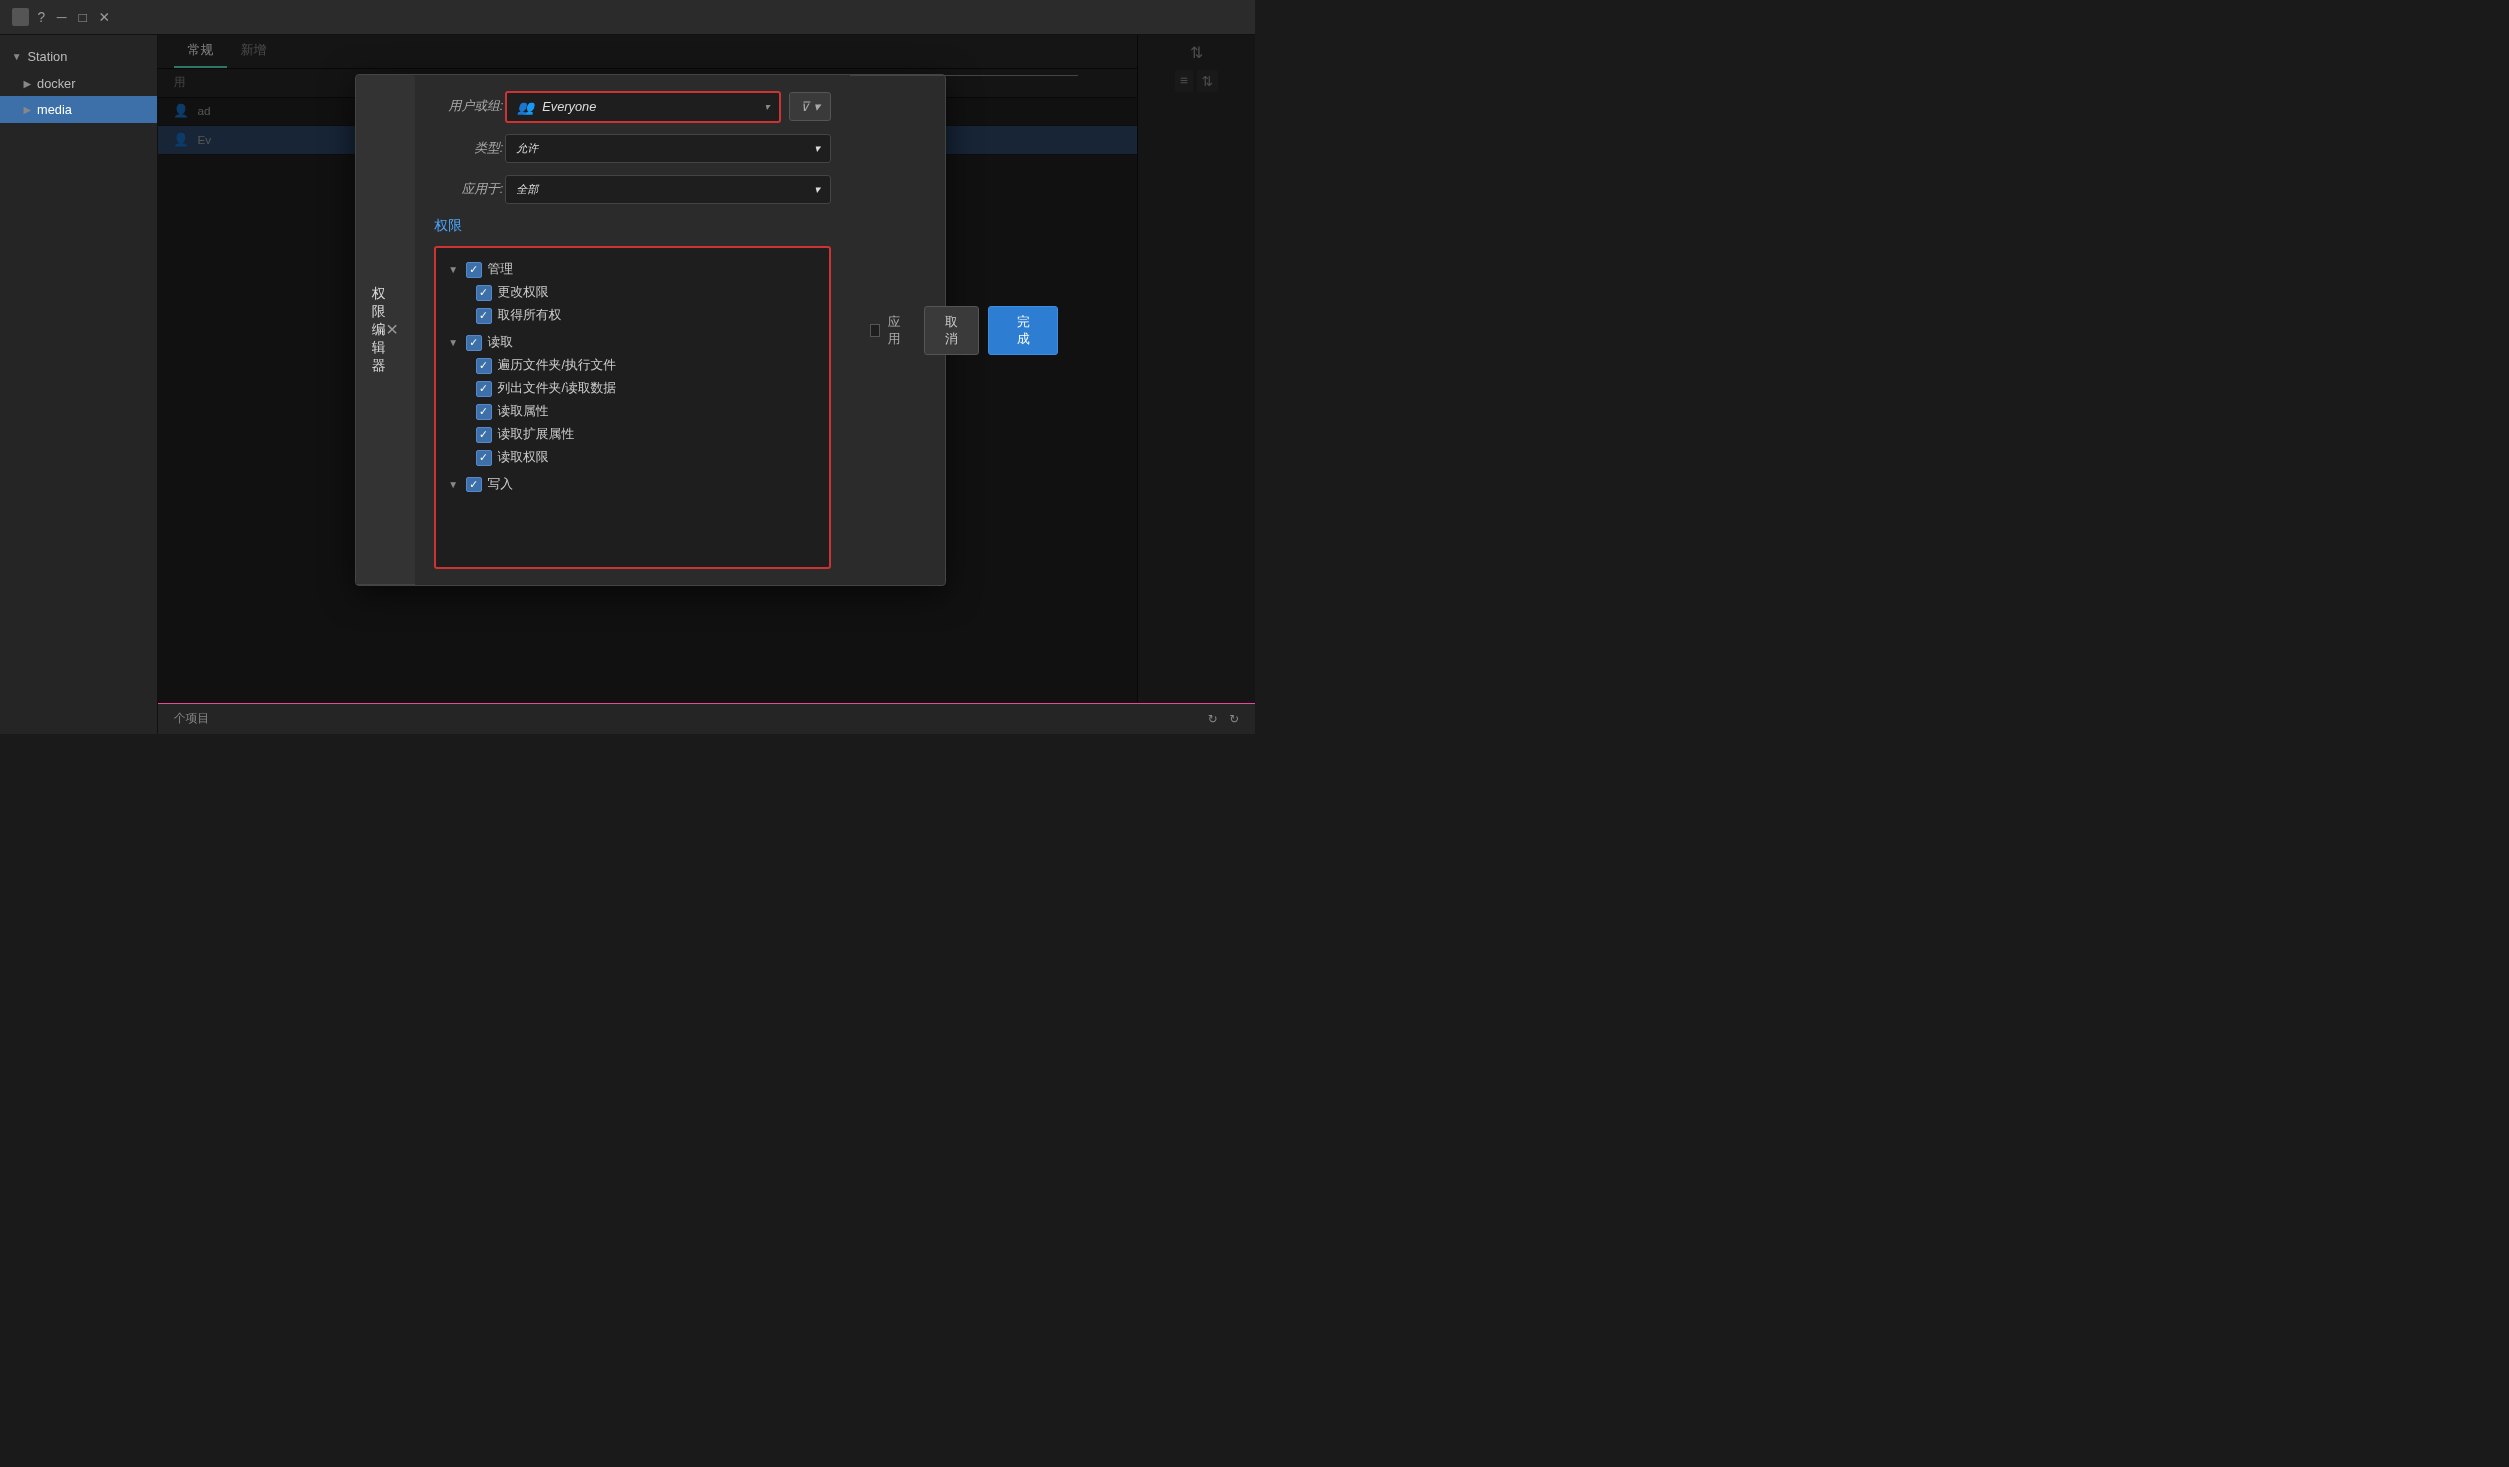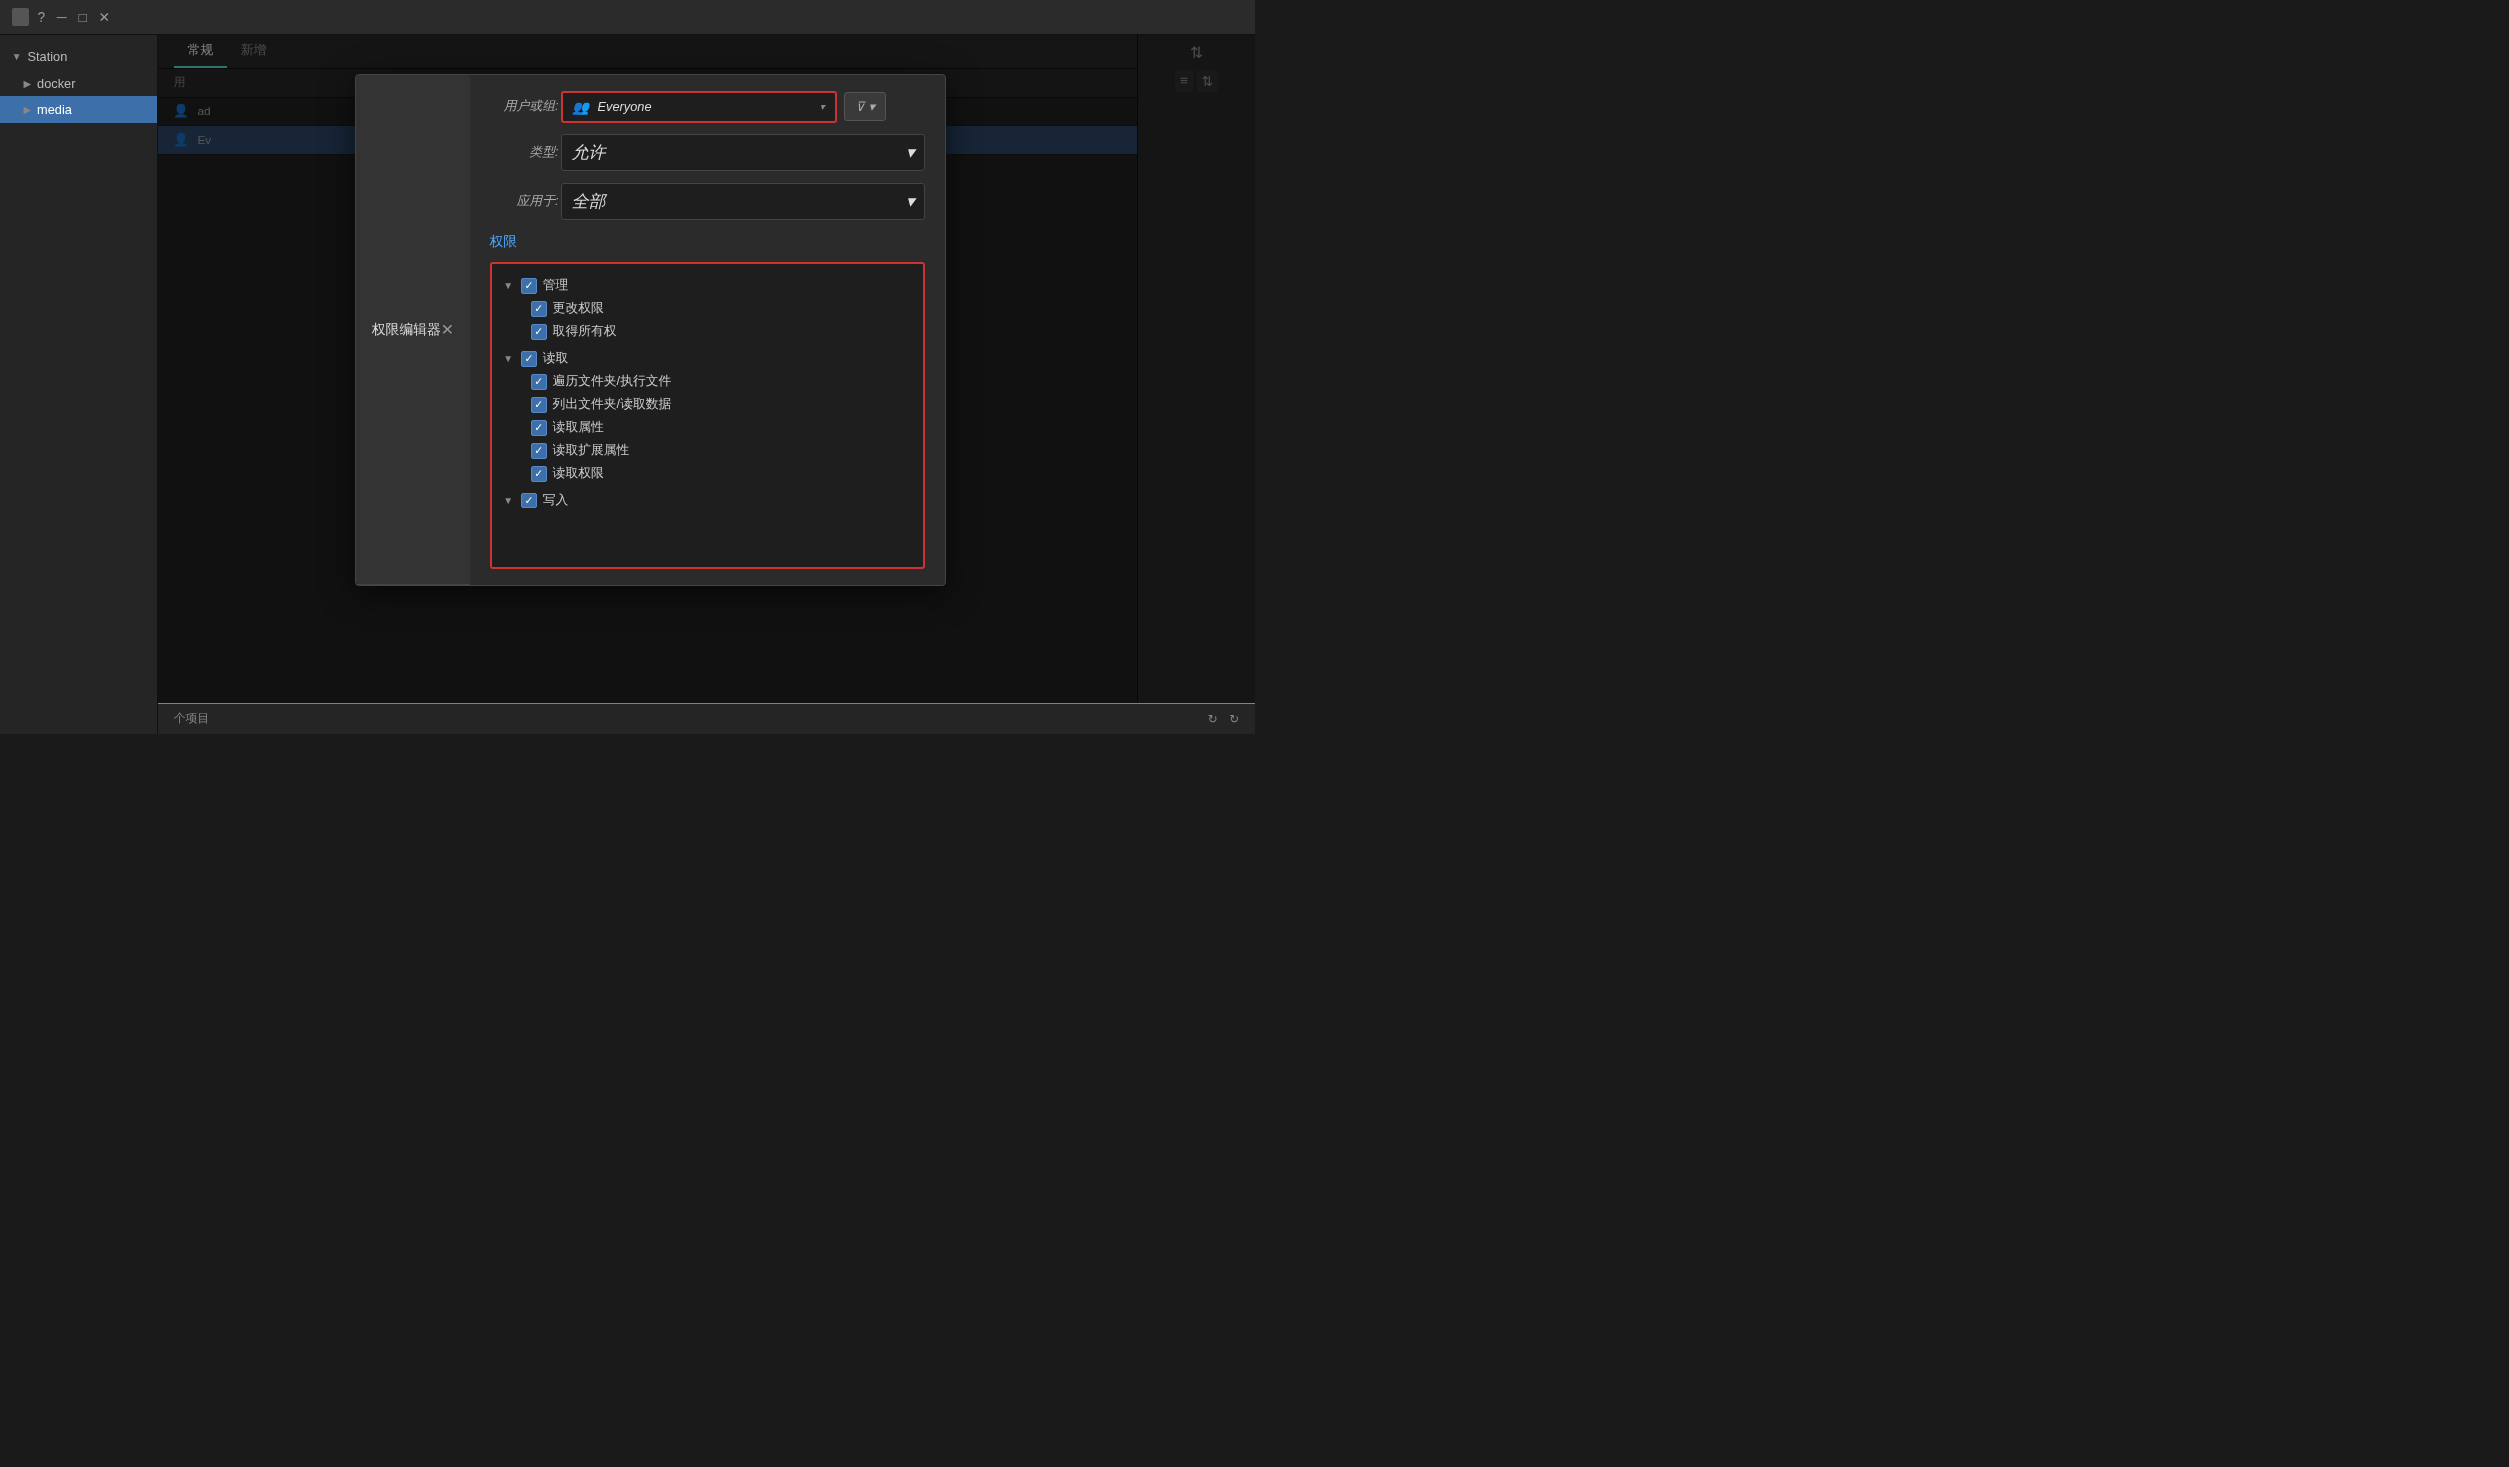--- a/index.html
+++ b/index.html
@@ -283,21 +283,21 @@
       color: #aaa;
       width: 100%;
     }
 
     
     .type-select {
       background: #1e1e1e;
       border: 1px solid #444;
       border-radius: 3px;
       padding: 5.9px 9.9px;
-      font-size: 17px;
+      font-size: 11px;
       color: #ddd;
       width: 100%;
       display: flex;
       align-items: center;
       justify-content: space-between;
       cursor: pointer;
     }
 
     
     .section-label {
@@ -585,20 +585,29 @@
               <div class="tree-group-header">
                 <span class="tree-arrow">▼</span>
                 <span class="tree-checkbox">✓</span>
                 <span class="tree-label">写入</span>
               </div>
             </div>
 
           </div>
         </div>
 
+        <div class="dialog-footer">
+          <div class="apply-row">
+            <span class="apply-checkbox"></span>
+            <span>应用</span>
+          </div>
+          <div class="spacer"></div>
+          <button class="btn-cancel">取消</button>
+          <button class="btn-confirm">完成</button>
+        </div>
 
       </div>
     </div>
 
     <div class="status-bar">
       <span>个项目</span>
       <span style="margin-left:auto;">↻</span>
       <span>↻</span>
     </div>
 

